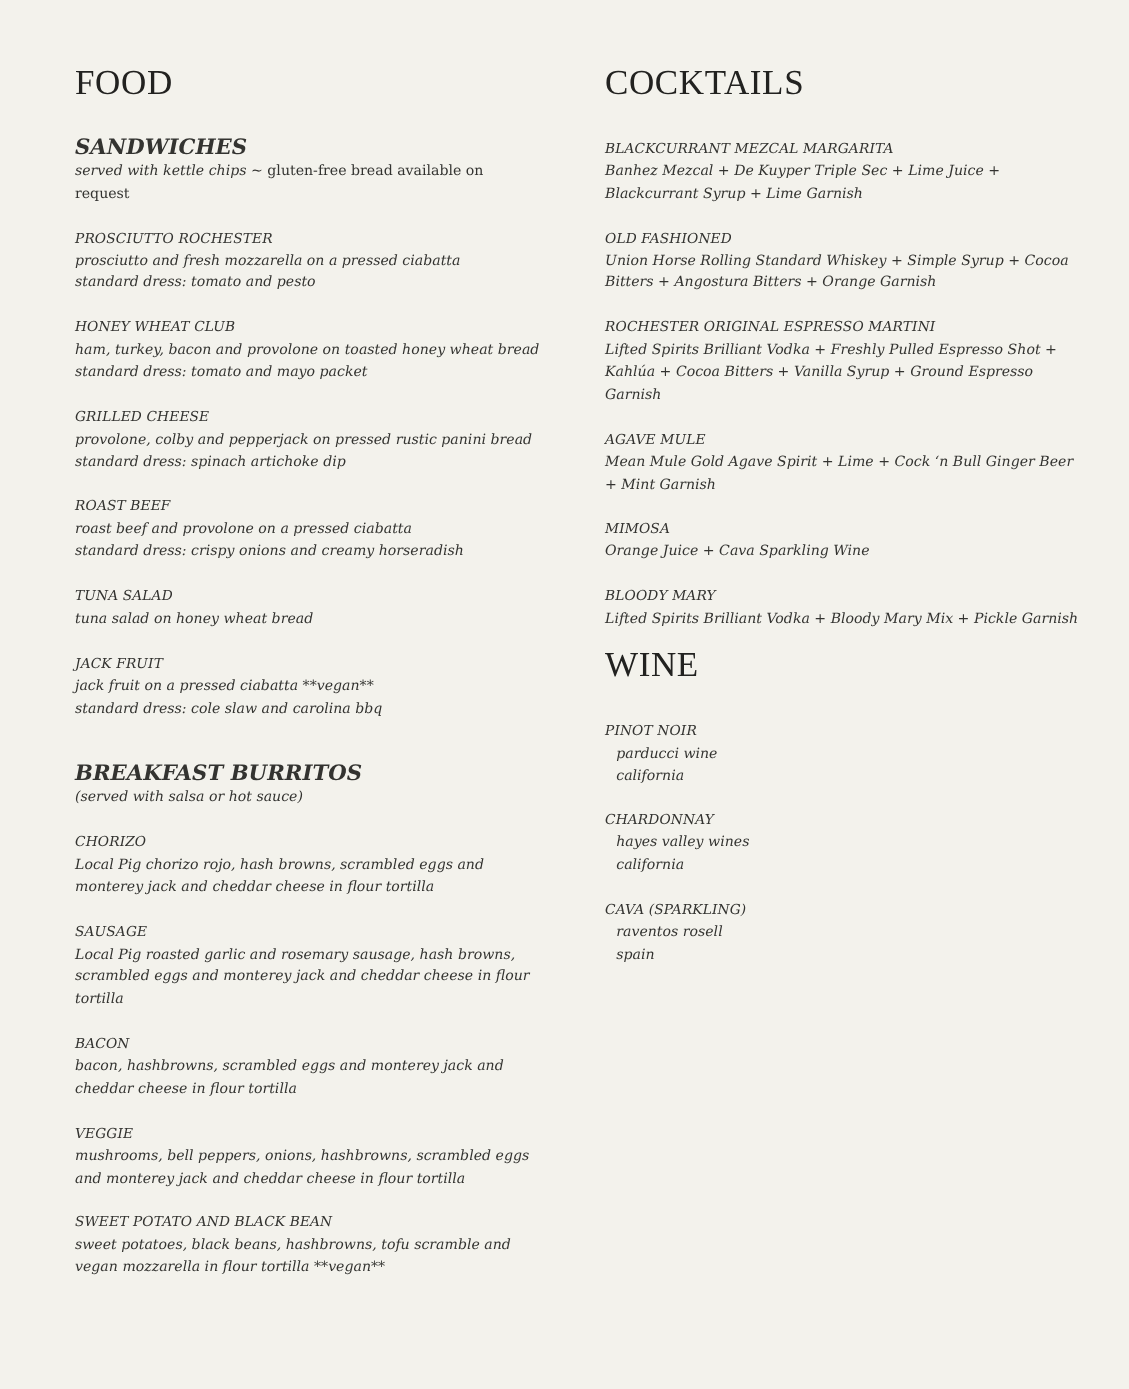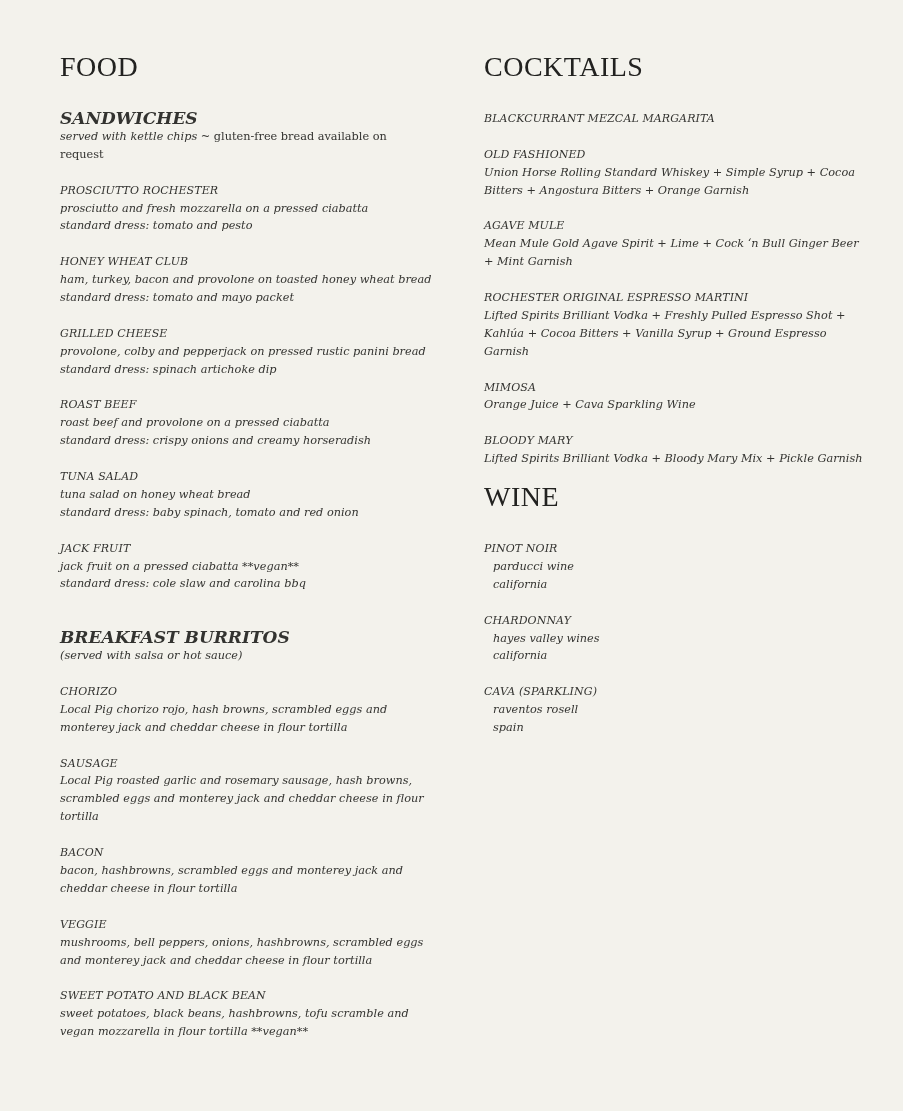--- a/index.html
+++ b/index.html
@@ -82,21 +82,20 @@
     <div class="line">standard dress: spinach artichoke dip</div>
   </div>
   <div class="item">
     <div class="item-name">ROAST BEEF</div>
     <div class="line">roast beef and provolone on a pressed ciabatta</div>
     <div class="line">standard dress: crispy onions and creamy horseradish</div>
   </div>
   <div class="item">
     <div class="item-name">TUNA SALAD</div>
     <div class="line">tuna salad on honey wheat bread</div>
-    <div class="line">standard dress: baby spinach, tomato and red onion</div>
   </div>
   <div class="item">
     <div class="item-name">JACK FRUIT</div>
     <div class="line">jack fruit on a pressed ciabatta **vegan**</div>
     <div class="line">standard dress: cole slaw and carolina bbq</div>
   </div>
 
   <div class="extra-gap"></div>
 
   <div class="group">
@@ -125,32 +124,33 @@
     <div class="line">sweet potatoes, black beans, hashbrowns, tofu scramble and vegan mozzarella in flour tortilla **vegan**</div>
   </div>
 </div>
 
 <div class="col col-right">
   <h1 class="section-title">COCKTAILS</h1>
   <div class="section-gap"></div>
 
   <div class="item">
     <div class="item-name">BLACKCURRANT MEZCAL MARGARITA</div>
+    <div class="line">Banhez Mezcal + De Kuyper Triple Sec + Lime Juice + Blackcurrant Syrup + Lime Garnish</div>
   </div>
   <div class="item">
     <div class="item-name">OLD FASHIONED</div>
     <div class="line">Union Horse Rolling Standard Whiskey + Simple Syrup + Cocoa Bitters + Angostura Bitters + Orange Garnish</div>
   </div>
   <div class="item">
+    <div class="item-name">ROCHESTER ORIGINAL ESPRESSO MARTINI</div>
+    <div class="line">Lifted Spirits Brilliant Vodka + Freshly Pulled Espresso Shot + Kahlúa + Cocoa Bitters + Vanilla Syrup + Ground Espresso Garnish</div>
+  </div>
+  <div class="item">
     <div class="item-name">AGAVE MULE</div>
     <div class="line">Mean Mule Gold Agave Spirit + Lime + Cock ‘n Bull Ginger Beer + Mint Garnish</div>
-  </div>
-  <div class="item">
-    <div class="item-name">ROCHESTER ORIGINAL ESPRESSO MARTINI</div>
-    <div class="line">Lifted Spirits Brilliant Vodka + Freshly Pulled Espresso Shot + Kahlúa + Cocoa Bitters + Vanilla Syrup + Ground Espresso Garnish</div>
   </div>
   <div class="item">
     <div class="item-name">MIMOSA</div>
     <div class="line">Orange Juice + Cava Sparkling Wine</div>
   </div>
   <div class="item" style="margin-bottom:12px">
     <div class="item-name">BLOODY MARY</div>
     <div class="line">Lifted Spirits Brilliant Vodka + Bloody Mary Mix + Pickle Garnish</div>
   </div>
 

